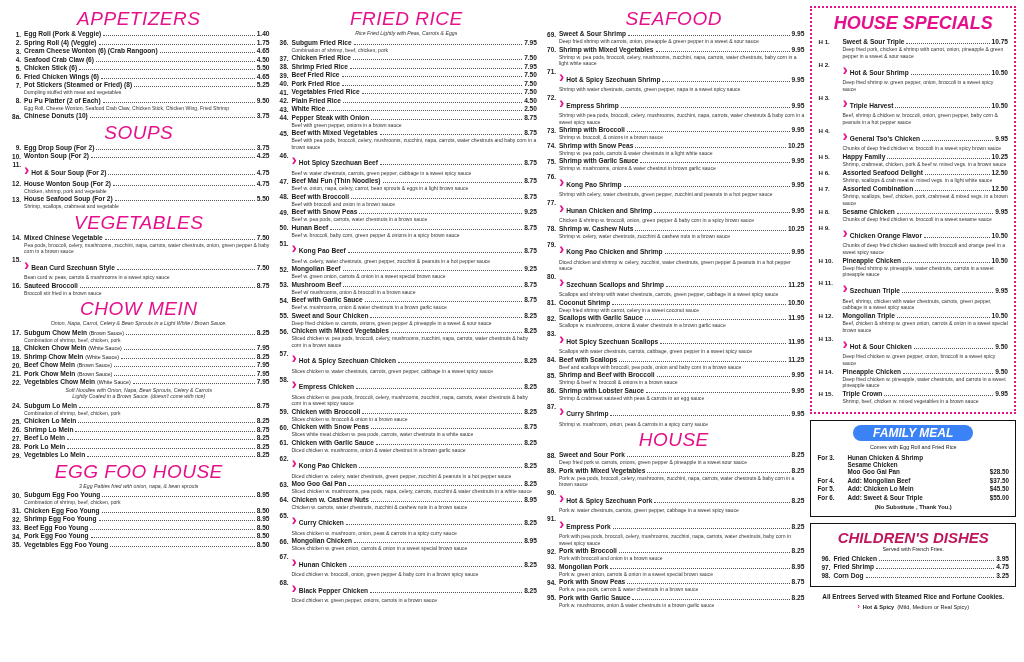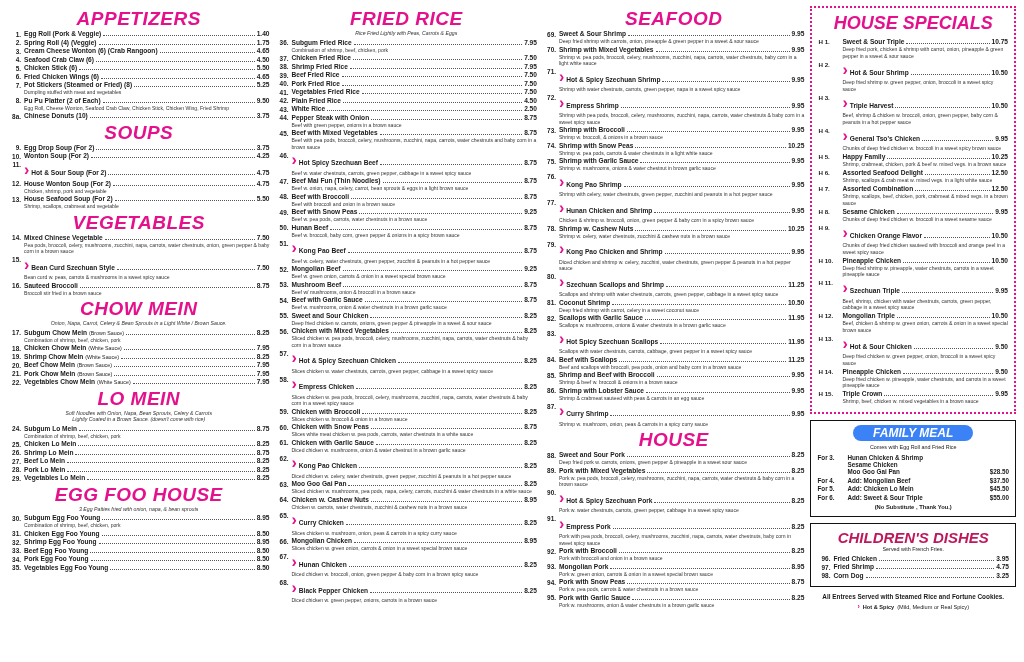--- a/index.html
+++ b/index.html
@@ -19,21 +19,21 @@
   }
   .col { position:relative; }
   .col1 { width:318px; }
   .col2 { width:318px; }
   .col3 { width:318px; }
   .col4 { width:250px; }
 
   .sect-title {
     text-align:center;
     color:#e5108c;
-    font-weight:bold;
+    font-weight:normal;
     font-style:italic;
     letter-spacing:.5px;
     line-height:1;
   }
   .t-big { font-size:19px; margin:3px 0 2px; }
   .sub-note {
     text-align:center;
     font-size:5.2px;
     font-style:italic;
     color:#333;
@@ -359,21 +359,20 @@
             <div class="line">
               <span class="nm">Vegetables Chow Mein</span>
               <span style="font-size: 5.3px; margin-left: 2px;">(White Sauce)</span>
               <span class="dots"></span>
               <span class="pr">7.95</span>
             </div>
           </div>
         </li>
       </ul>
 
-    <div class="sect-title t-big">LO MEIN</div>
     <div class="sub-note" style="white-space:pre-line">Soft Noodles with Onion, Napa, Bean Sprouts, Celery &amp; Carrots
 Lightly Coated in a Brown Sauce. (doesn't come with rice)</div>
     <ul class="items" id="list-lo_mein">
         <li class="item">
           <span class="num">24.</span>
           <div class="body">
             <div class="line">
               <span class="nm">Subgum Lo Mein</span>
               <span class="dots"></span>
               <span class="pr">8.75</span>

